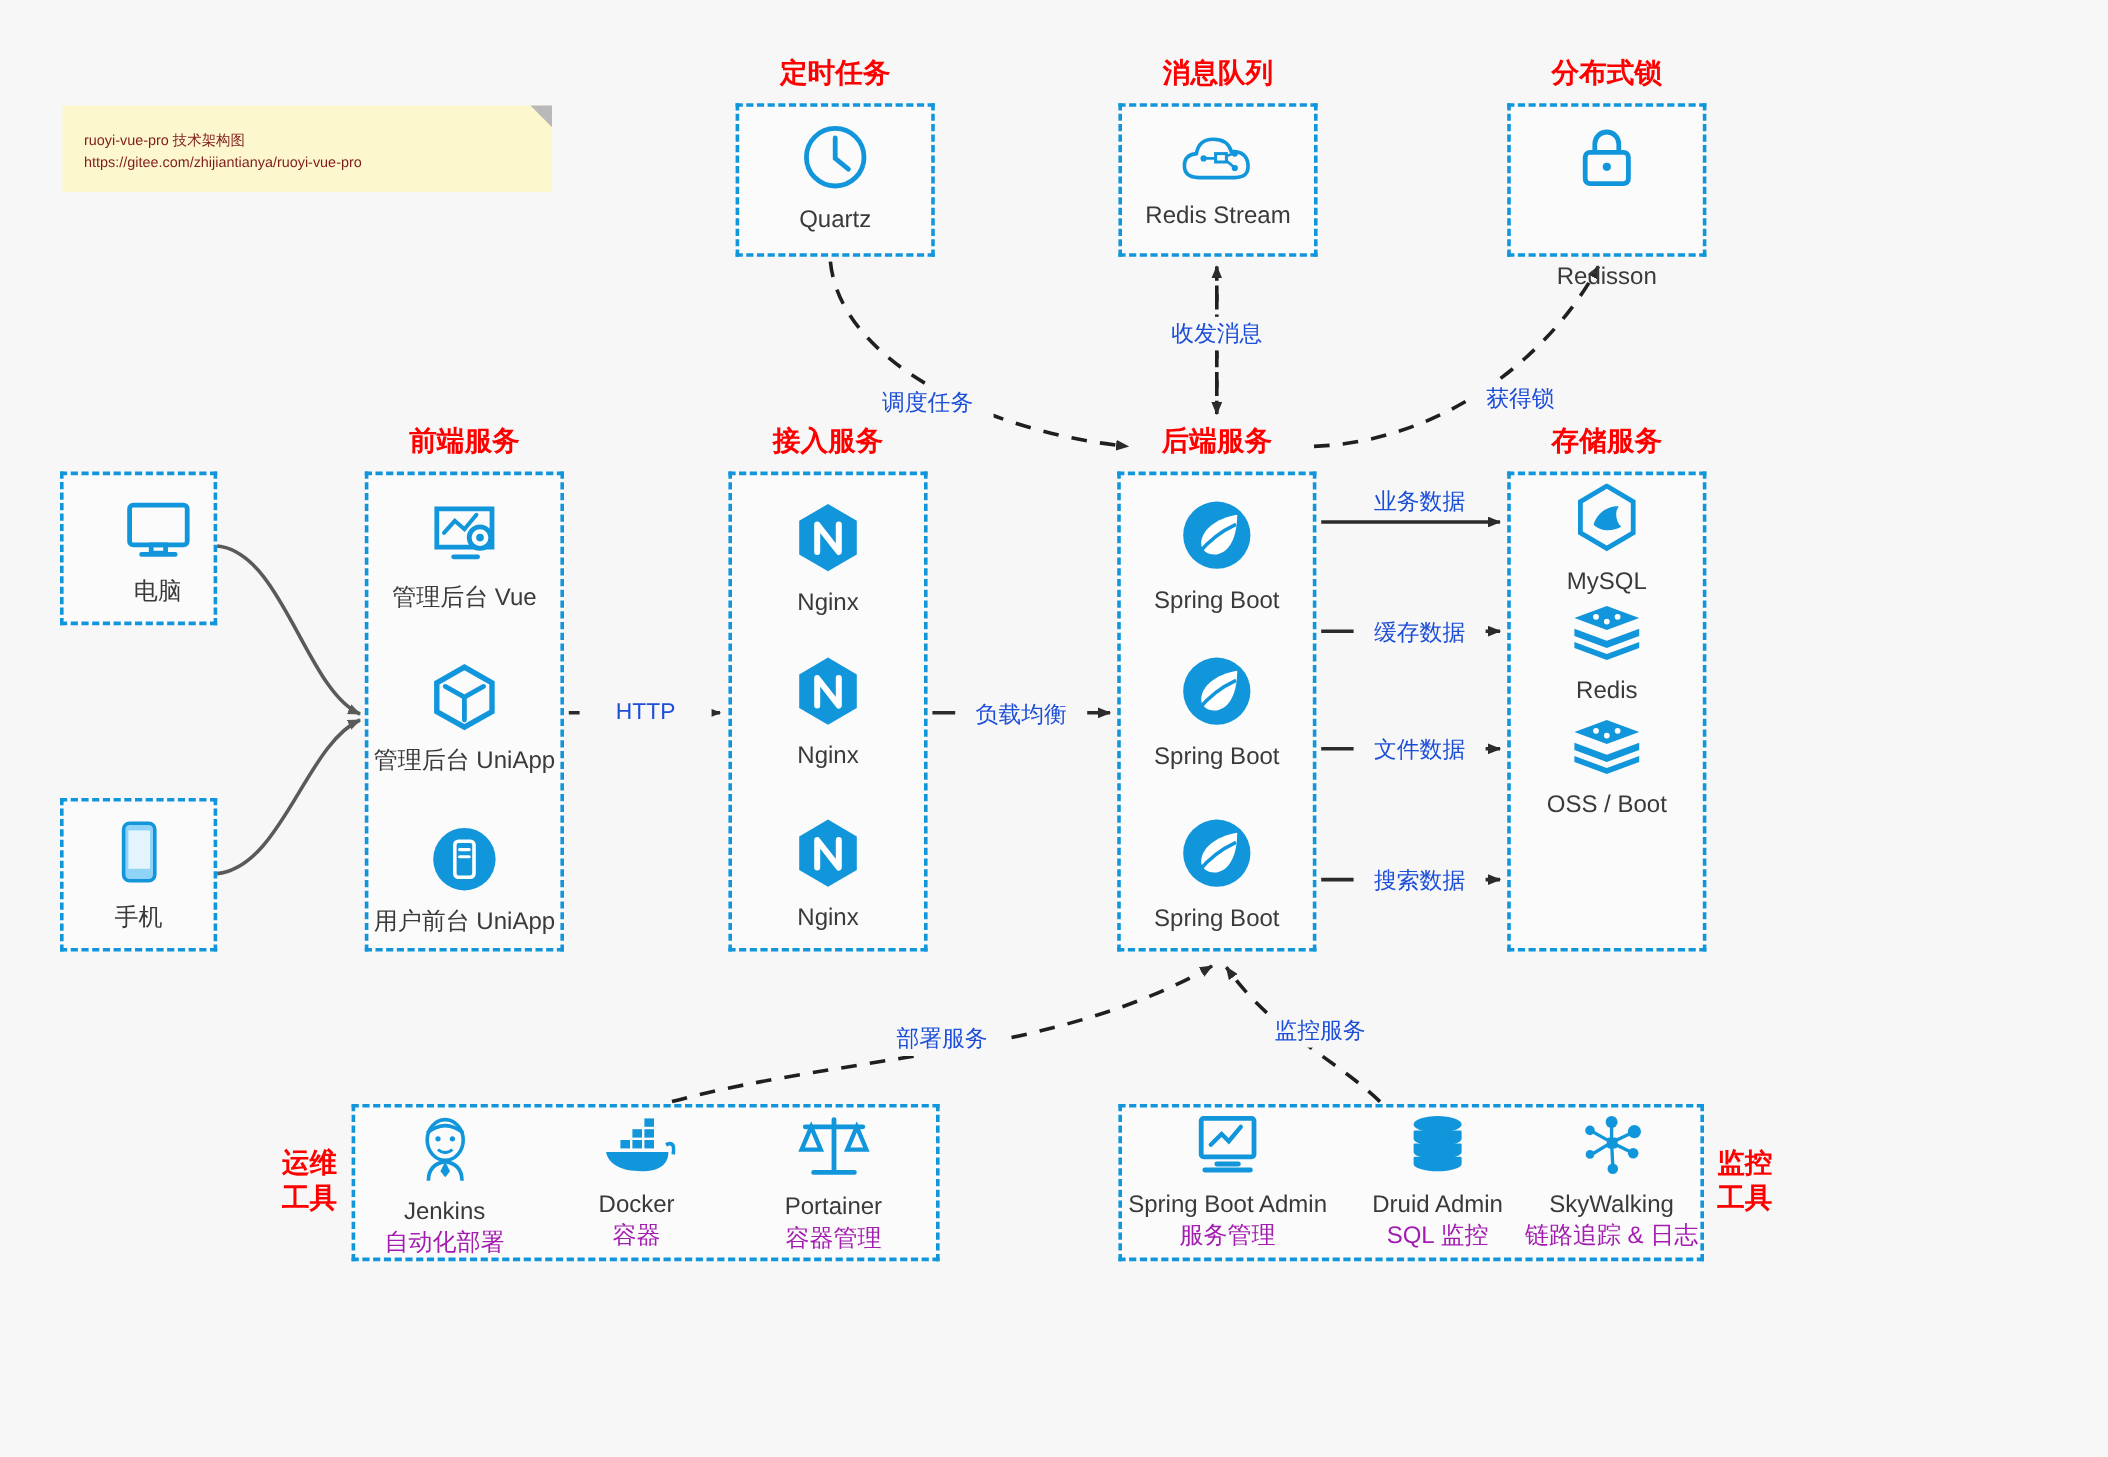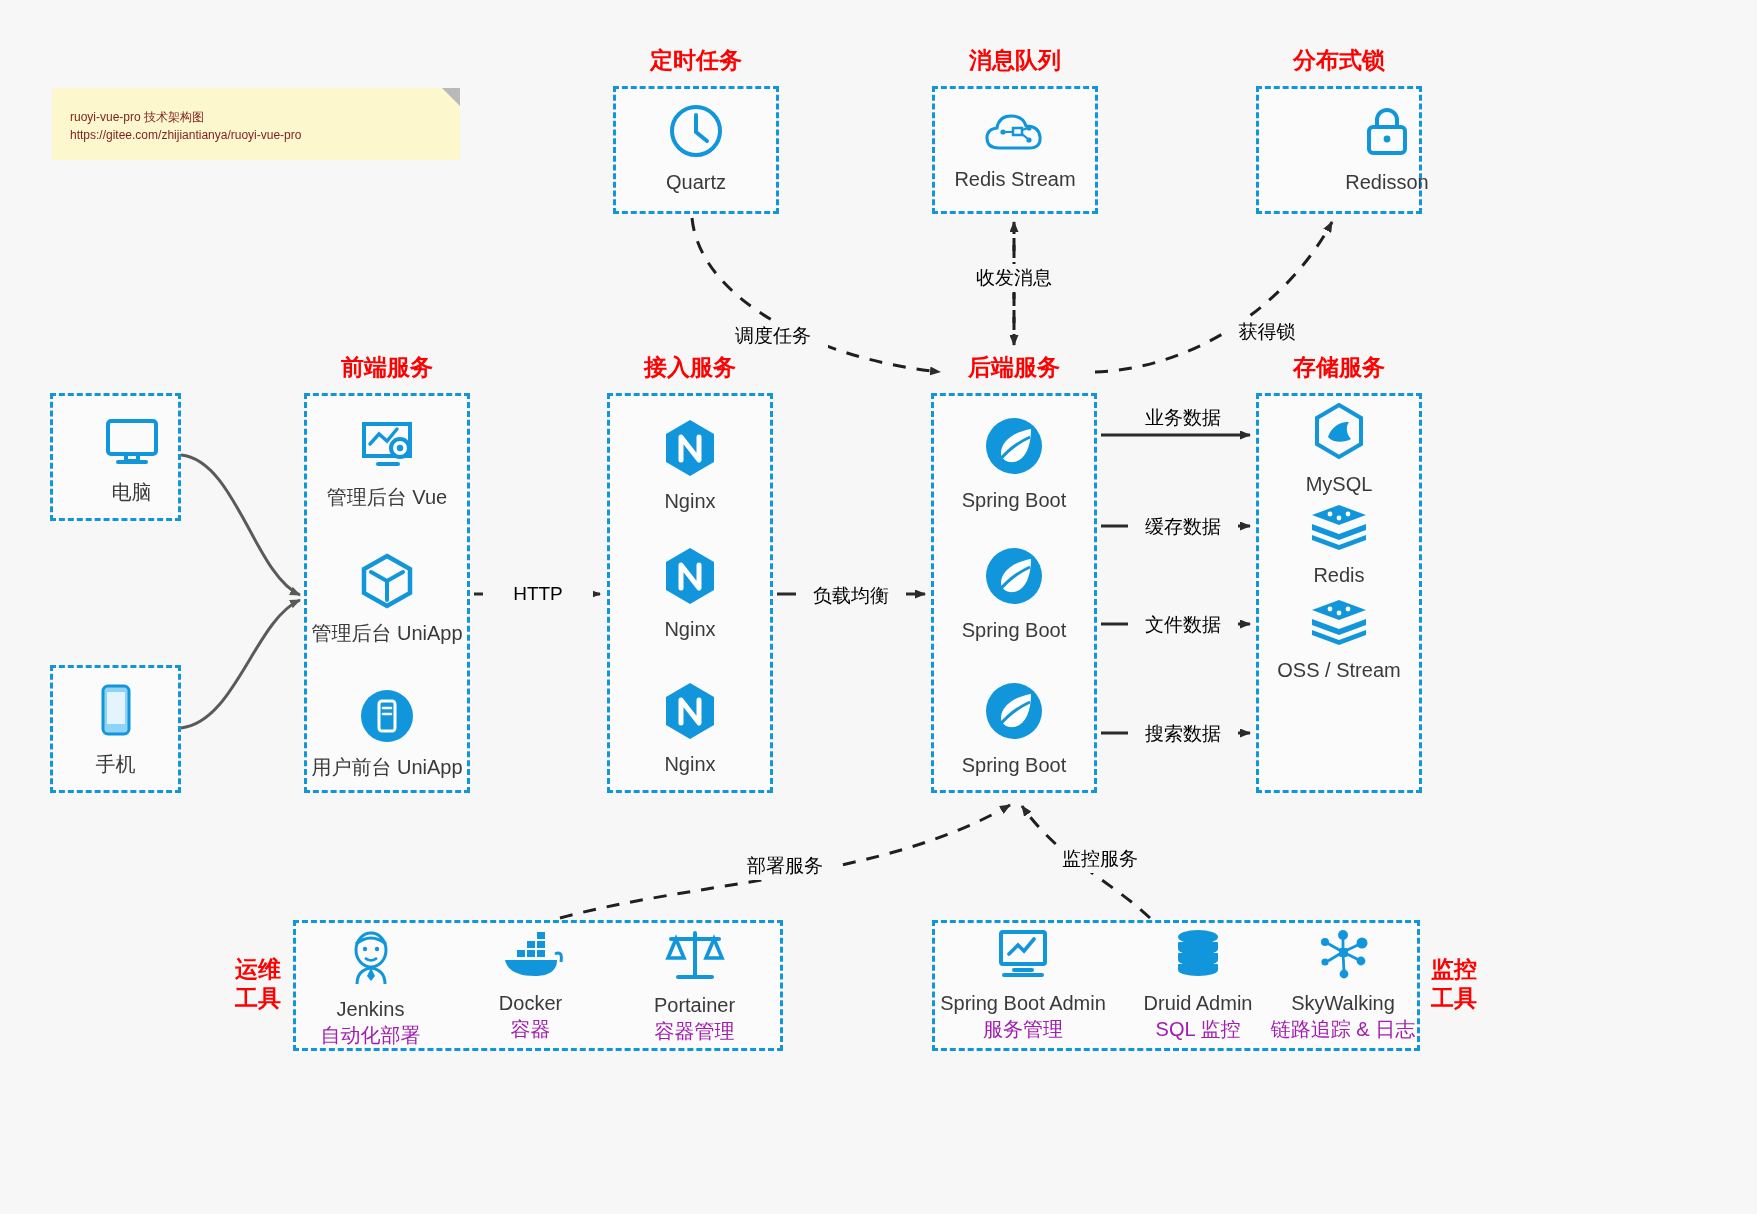--- a/index.html
+++ b/index.html
@@ -48,21 +48,21 @@
   }
   .node .ico { display: block; }
   .node .cap {
     margin-top: 6px; font-size: 20px; color: #3a3a3a;
     text-align: center; line-height: 1.3; white-space: nowrap;
   }
   .node .cap2 { font-size: 20px; color: #a21caf; text-align: center; line-height:1.3; white-space: nowrap;}
 
   .edge-label {
     position: absolute;
-    font-size: 19px; color: #000000;
+    font-size: 19px; color: #1d4ed8;
     background: #f7f7f7;
     padding: 1px 4px;
     white-space: nowrap;
     text-align: center;
   }
 </style>
 </head>
 <body>
 
 <div id="stage">
@@ -174,21 +174,21 @@
         <rect x="30" y="20" width="9" height="7" fill="none" stroke="#1296db" stroke-width="2.5"></rect>
         <circle cx="20" cy="24" r="2.6" fill="#1296db"></circle>
           <circle cx="46" cy="20" r="2.6" fill="#1296db"></circle>
           <circle cx="46" cy="32" r="2.6" fill="#1296db"></circle>
         <path d="M22 24 L30 24 M39 22 L45 20 M39 26 L45 31" stroke="#1296db" stroke-width="2.2" fill="none"></path>
       </svg>
     </span>
     <span class="cap">Redis Stream</span>
   </div>
 
-  <div class="node" style="left:1302px; top:103px;">
+  <div class="node" style="left:1254px; top:103px;gap:48px;">
     <span class="ico">
       <svg width="52" height="56" viewBox="0 0 52 56">
         <rect x="8" y="24" width="36" height="26" rx="4" fill="none" stroke="#1296db" stroke-width="4"></rect>
         <path d="M16 24 V17 a10 10 0 0 1 20 0 V24" fill="none" stroke="#1296db" stroke-width="4"></path>
         <circle cx="26" cy="36" r="3.4" fill="#1296db"></circle>
       </svg>
     </span>
     <span class="cap">Redisson</span>
   </div>
 
@@ -333,21 +333,21 @@
     <span class="ico">
       <svg width="62" height="50" viewBox="0 0 62 50">
         <path d="M31 3 L58 13 L31 23 L4 13 Z" fill="#1296db"></path>
         <path d="M4 22 L31 32 L58 22 L58 28 L31 38 L4 28 Z" fill="#1296db"></path>
         <path d="M4 33 L31 43 L58 33 L58 38 L31 48 L4 38 Z" fill="#1296db"></path>
         <circle cx="22" cy="12" r="2.4" fill="#ffffff"></circle>
           <circle cx="40" cy="12" r="2.4" fill="#ffffff"></circle>
           <circle cx="31" cy="16" r="2.4" fill="#ffffff"></circle>
       </svg>
     </span>
-    <span class="cap">OSS / Stream</span>
+    <span class="cap">OSS / Boot</span>
   </div>
 
 
   <div class="node" style="left:293px; top:928px; width:155px;">
     <span class="ico">
       <svg width="56" height="58" viewBox="0 0 56 58">
         <ellipse cx="28" cy="22" rx="15" ry="17" fill="none" stroke="#1296db" stroke-width="3"></ellipse>
         <path d="M13 16 q15 -12 30 0" fill="none" stroke="#1296db" stroke-width="3"></path>
         <circle cx="22" cy="21" r="2.2" fill="#1296db"></circle>
           <circle cx="34" cy="21" r="2.2" fill="#1296db"></circle>

